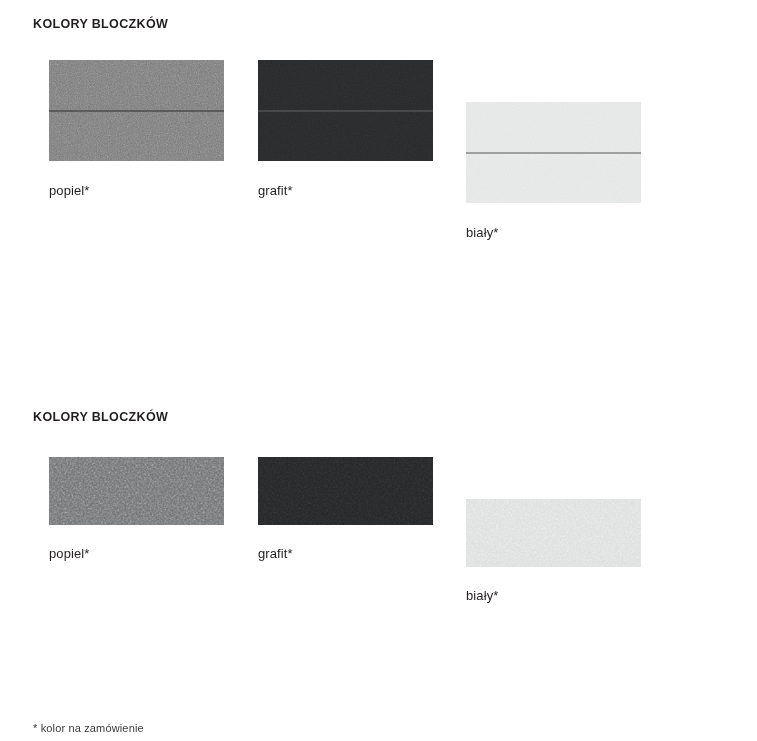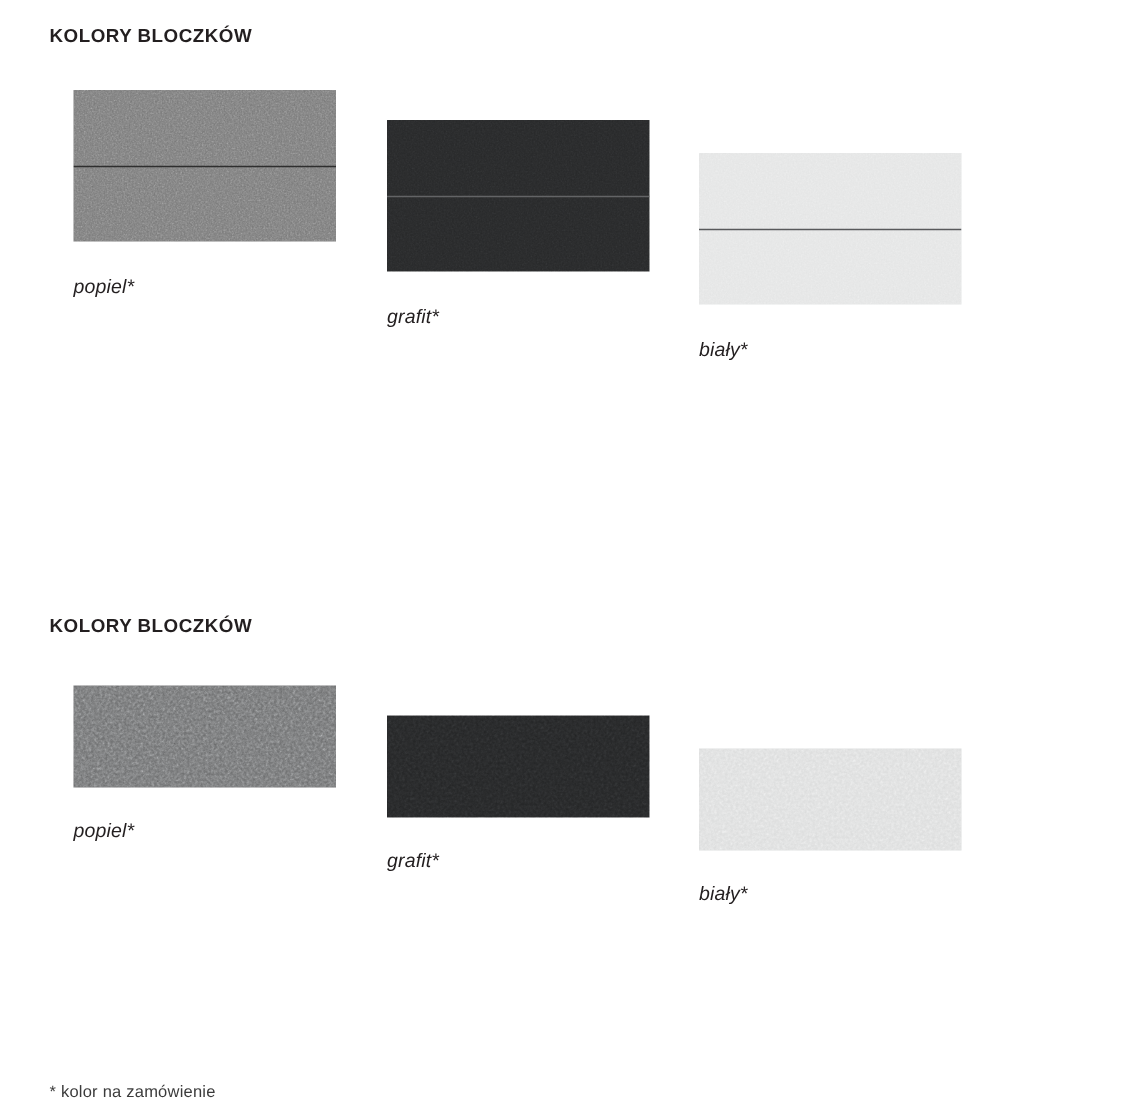--- a/index.html
+++ b/index.html
@@ -40,24 +40,23 @@
     position: absolute;
     left: 0;
     right: 0;
   }
   #row-blocks { top: 60px; }
   #row-caps   { top: 457px; }
 
   .swatch-cell {
     position: absolute;
     width: 175px;
-    font-style: italic;
   }
   .swatch-cell.col-0 { left: 49px; }
-  .swatch-cell.col-1 { left: 258px; margin-top: 20px; }
+  .swatch-cell.col-1 { left: 258px; }
   .swatch-cell.col-2 { left: 466px; margin-top: 42px; }
 
   .swatch {
     position: relative;
     width: 175px;
     overflow: hidden;
   }
   #row-blocks .swatch { height: 101px; }
   #row-caps   .swatch { height: 68px; }
 

